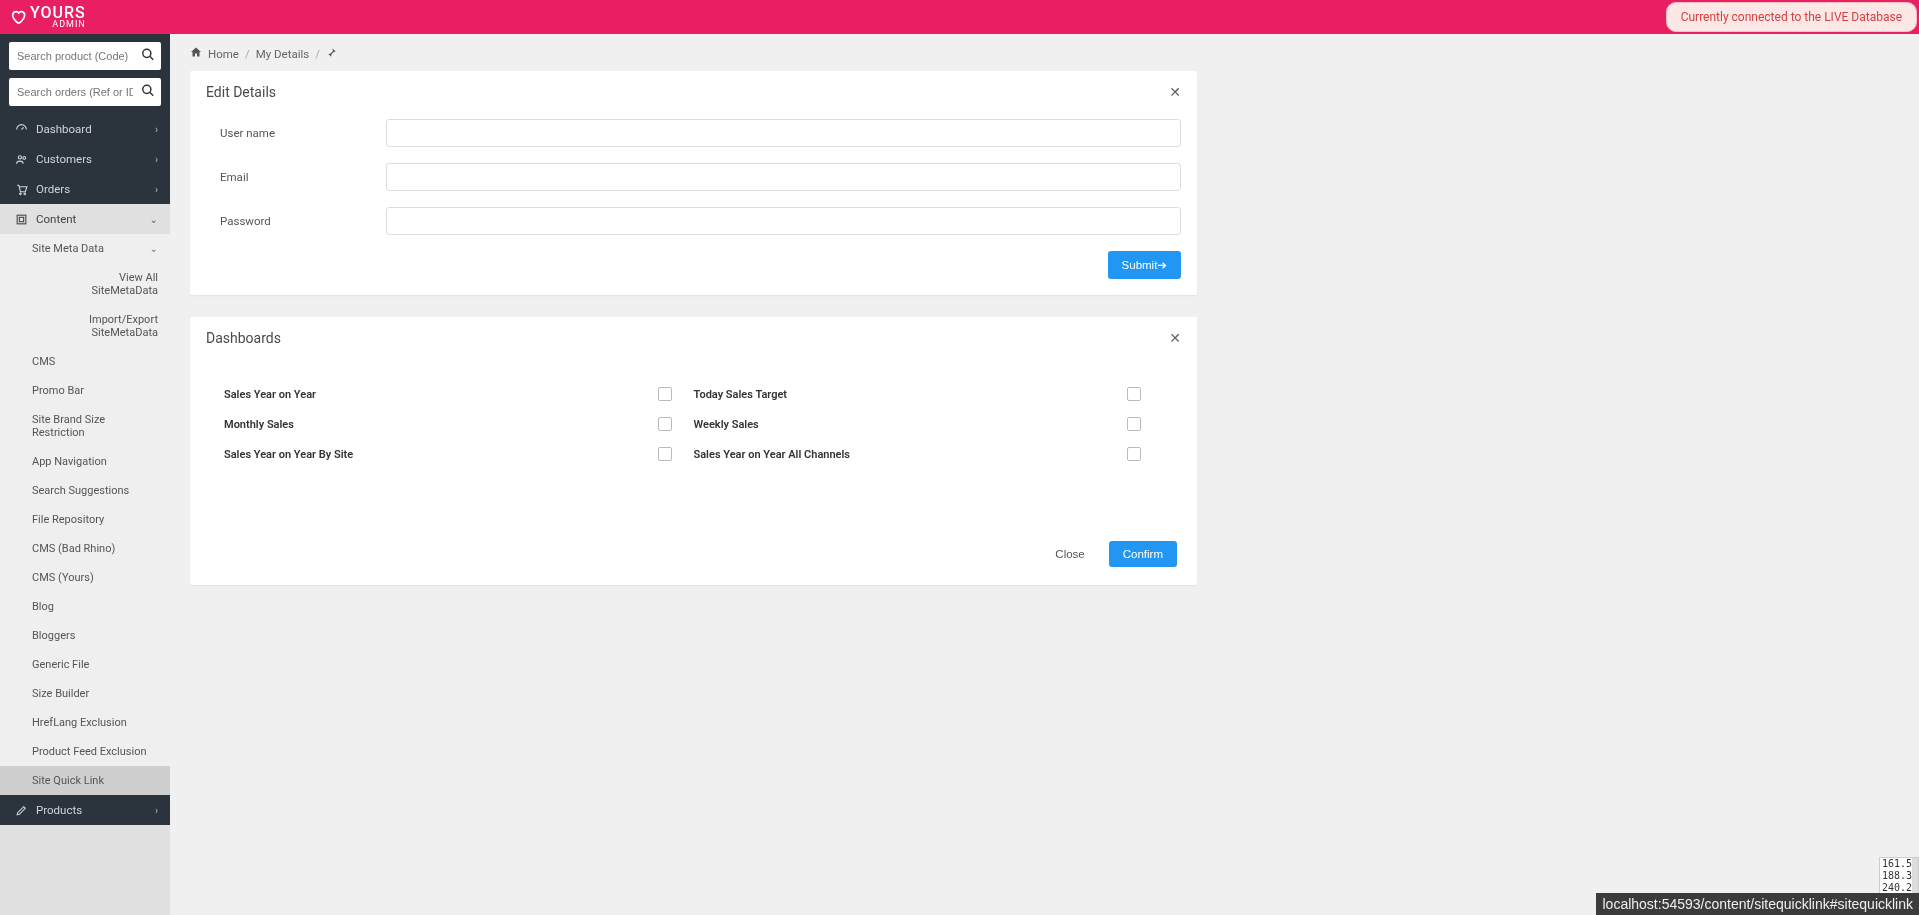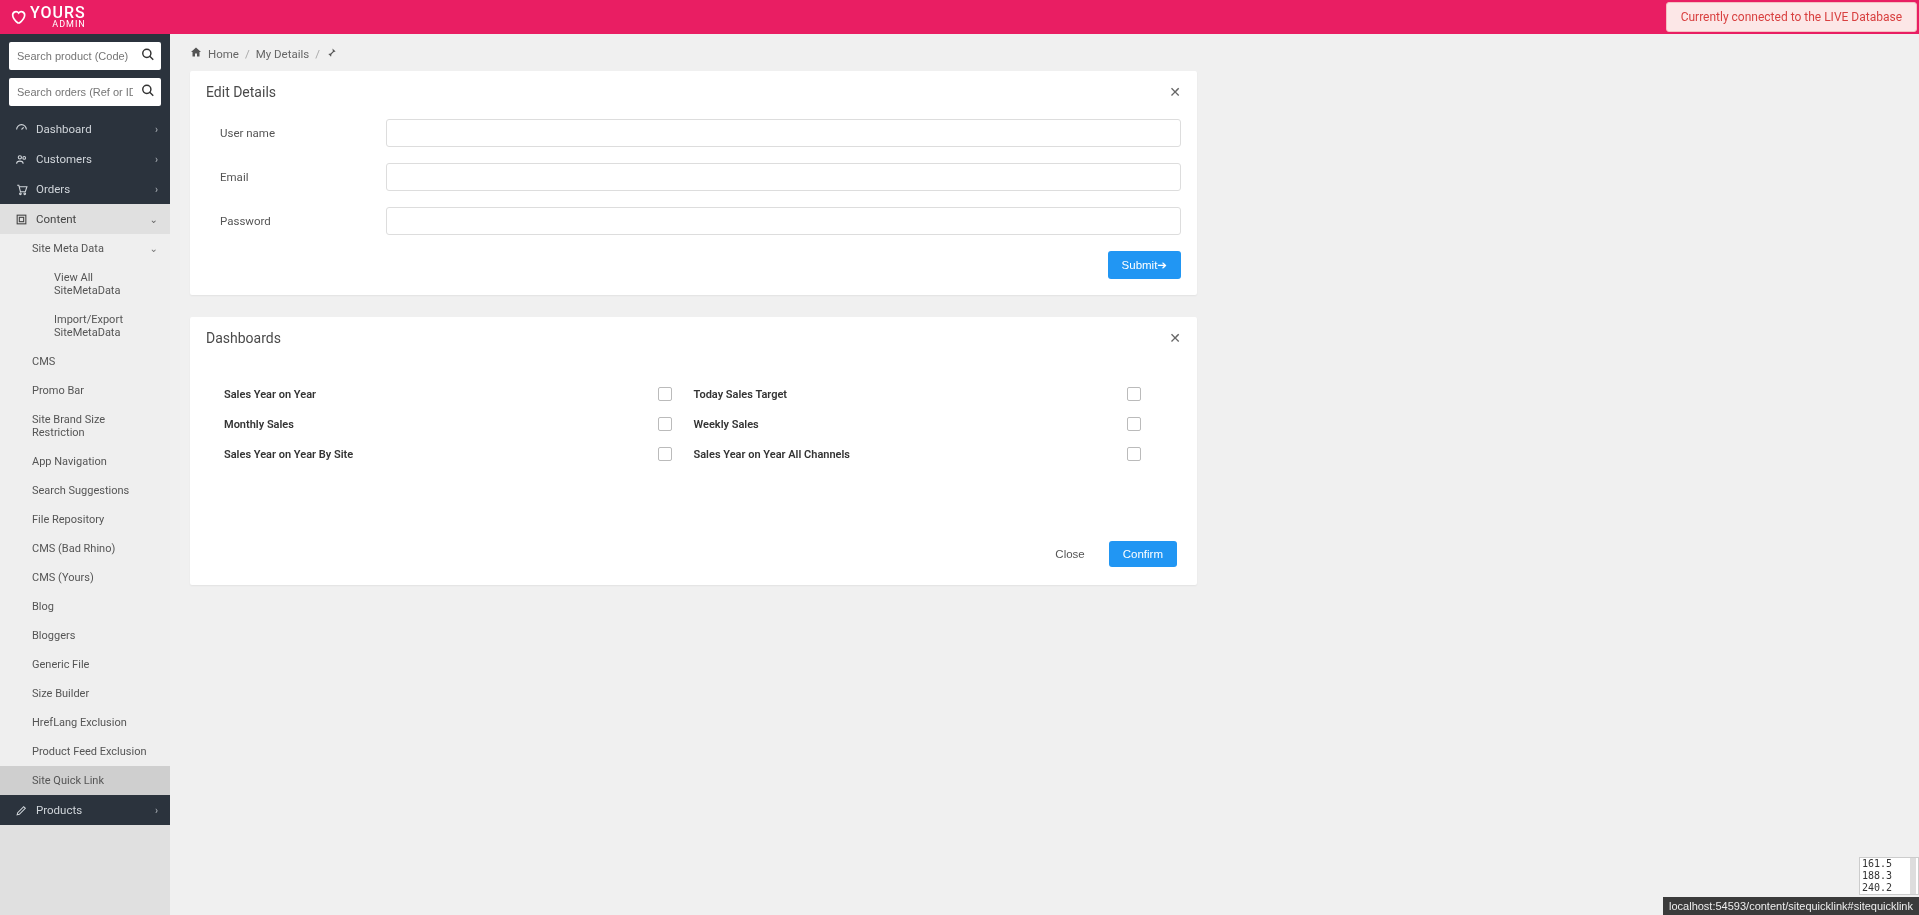--- a/index.html
+++ b/index.html
@@ -31,21 +31,21 @@
     .logo .subtitle { font-size: 9px; letter-spacing: 1px; display: block; text-align: right; margin-top:-2px; }
     .live-banner {
       position: absolute;
       right: 0;
       top: 0;
       bottom: 0;
       margin: 2px;
       background: #fce7e7;
       color: #d84040;
       border: 1px solid #f4c1c1;
-      border-radius: 3px;
+      border-radius: 10px;
       padding: 6px 14px;
       font-size: 12px;
       display: flex;
       align-items: center;
     }
 
     
     .sidebar {
       position: absolute;
       top: 34px;
@@ -89,21 +89,21 @@
       display: flex;
       align-items: center;
       padding: 8px 12px;
       color: #d0d5da;
       cursor: pointer;
       font-size: 11.5px;
     }
     .nav-item.dark { background: #2b333d; }
     .nav-item.light { background: #e0e0e0; color: #444; }
     .nav-item.lighter { background: #efefef; color: #555; padding-left: 32px; font-size: 11px; }
-    .nav-item.sublight { background: #efefef; color: #555; padding-left: 54px; font-size: 11px; }
+    .nav-item.sublight { background: #efefef; color: #555; padding-left: 54px; font-size: 11px; text-align: right; }
     .nav-item.selected { background: #cfcfcf; }
     .nav-item .icon-slot { width: 18px; display: inline-flex; justify-content:center; margin-right: 6px; }
     .nav-item .label { flex: 1; }
     .nav-item .chevron { font-size: 10px; color: inherit; opacity:.8; }
 
     
     .main {
       position: absolute;
       top: 34px;
       left: 170px;
@@ -204,33 +204,33 @@
       padding: 12px 20px 18px;
     }
 
     
     .tooltip-bar {
       position: fixed;
       right: 0;
       bottom: 0;
       background: #3b3b3b;
       color: #eee;
-      font-size: 11px;
+      font-size: 14px;
       padding: 3px 6px;
       font-family: sans-serif;
     }
     .mini-stats {
       position: fixed;
       right: 0;
       bottom: 20px;
       background: #fff;
       border: 1px solid #ccc;
       font-size: 10px;
       font-family: monospace;
-      width: 60px;
+      width: 40px;
     }
     .mini-stats div {
       display: flex;
       justify-content: space-between;
       padding: 0 2px;
       line-height: 12px;
     }
     .mini-stats .bar { background:#ddd; width:6px; }
   </style>
 </head>

